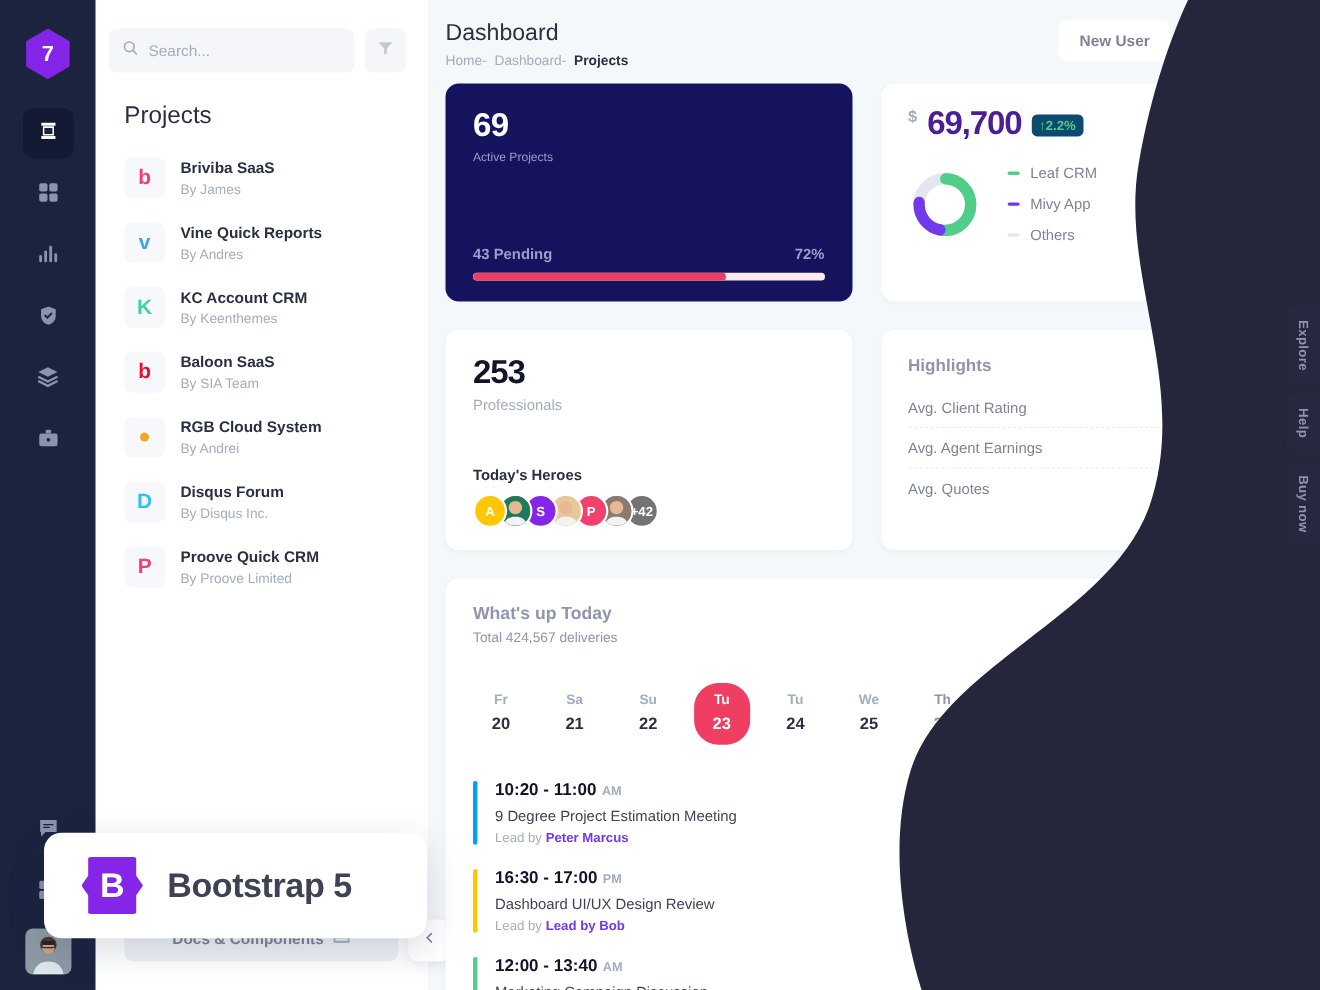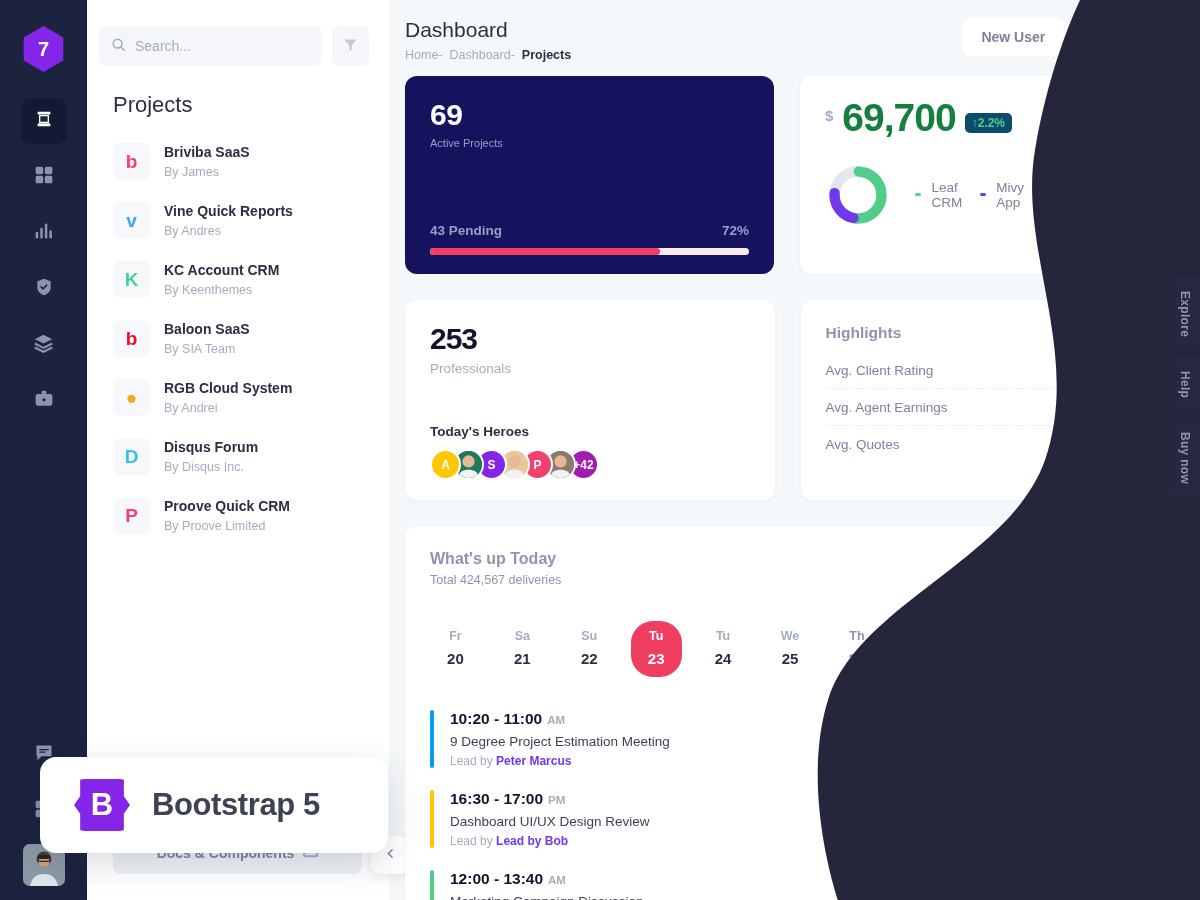--- a/index.html
+++ b/index.html
@@ -117,29 +117,29 @@
   .progress {
     position: absolute; left: 25px; right: 25px; bottom: 19px; height: 7px;
     background: #fbe9ee; border-radius: 5px; overflow: hidden;
   }
   .progress > i { display: block; height: 100%; background: #ef3e62; border-radius: 5px; }
 
   
   .c-earn { width: 374px; height: 198px; padding: 22px 25px; position: relative; }
   .earn-head { display: flex; align-items: flex-end; gap: 9px; }
   .earn-cur { font-size: 15px; color: #a4adbd; font-weight: bold; position: relative; top: -13px; }
-  .earn-amt { font-size: 39px; font-weight: bold; color: #15803d; letter-spacing: -1px; line-height: 1; }
+  .earn-amt { font-size: 30px; font-weight: bold; color: #4c1d95; letter-spacing: -1px; line-height: 1; }
   .earn-badge {
     background: #0c4a6e; color: #50cd89; font-size: 12px; font-weight: bold;
     border-radius: 5px; padding: 3px 7px; position: relative; top: -4px;
   }
   .earn-sub { font-size: 13.5px; color: #a4adbd; margin-top: 8px; }
   .earn-body { display: flex; align-items: center; margin-top: 22px; }
   .donut { width: 62px; height: 62px; position: relative; margin-left: 2px; }
-  .legend { margin-left: 26px; display: flex; gap: 13px; }
+  .legend { margin-left: 26px; display: flex; flex-direction: column; gap: 13px; }
   .leg { display: flex; align-items: center; gap: 10px; font-size: 13.5px; color: #7e8299; }
   .dash { width: 11px; height: 3px; border-radius: 2px; display: inline-block; }
   .amts { margin-left: auto; display: flex; flex-direction: column; gap: 13px;
       text-align: right; font-size: 13.5px; font-weight: bold; color: #2b2f42; }
 
   
   .c-pro { width: 370px; height: 200px; padding: 22px 25px; }
   .c-pro .big { font-size: 30px; font-weight: bold; color: #11142b; letter-spacing: -1px; }
   .c-pro .sub { font-size: 13.5px; color: #a4adbd; margin-top: 5px; }
   .heroes-label { font-size: 13.5px; font-weight: bold; color: #2b2f42; margin-top: 48px; }
@@ -507,21 +507,21 @@
                 </svg>
               </div>
               <div class="hero" style="background: rgb(241, 65, 108); z-index: 6;">P</div>
               <div class="hero" style="background: rgb(138, 122, 112); z-index: 5;">
                 <svg width="31" height="31" viewBox="0 0 31 31">
                   <rect width="31" height="31" fill="#8a7a70"></rect>
                   <circle cx="15.5" cy="12" r="7" fill="#e7b894"></circle>
                   <path d="M3 31c1.6-7 6-9.5 12.5-9.5S26.4 24 28 31z" fill="#f2f2f5"></path>
                 </svg>
               </div>
-              <div class="hero" style="background: #a21caf; z-index: 4;">+42</div>
+              <div class="hero" style="background: #737373; z-index: 4;">+42</div>
             </div>
         </div>
 
         <div class="card c-high">
           <h3 style="color: rgb(144, 148, 173);">Highlights</h3>
           <div id="hlrows">
               <div class="hl-row">
                 <span>Avg. Client Rating</span>
                 <span class="hl-val">
                   <span style="color: rgb(144, 148, 173); font-size: 14px;">↗</span>

